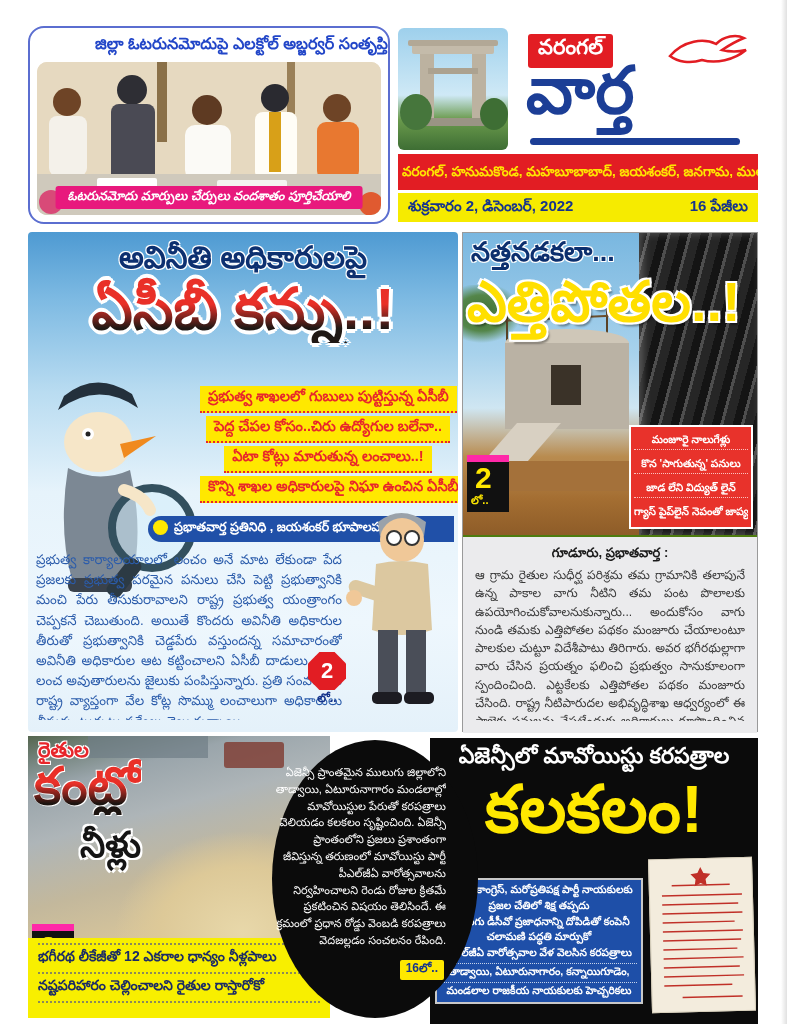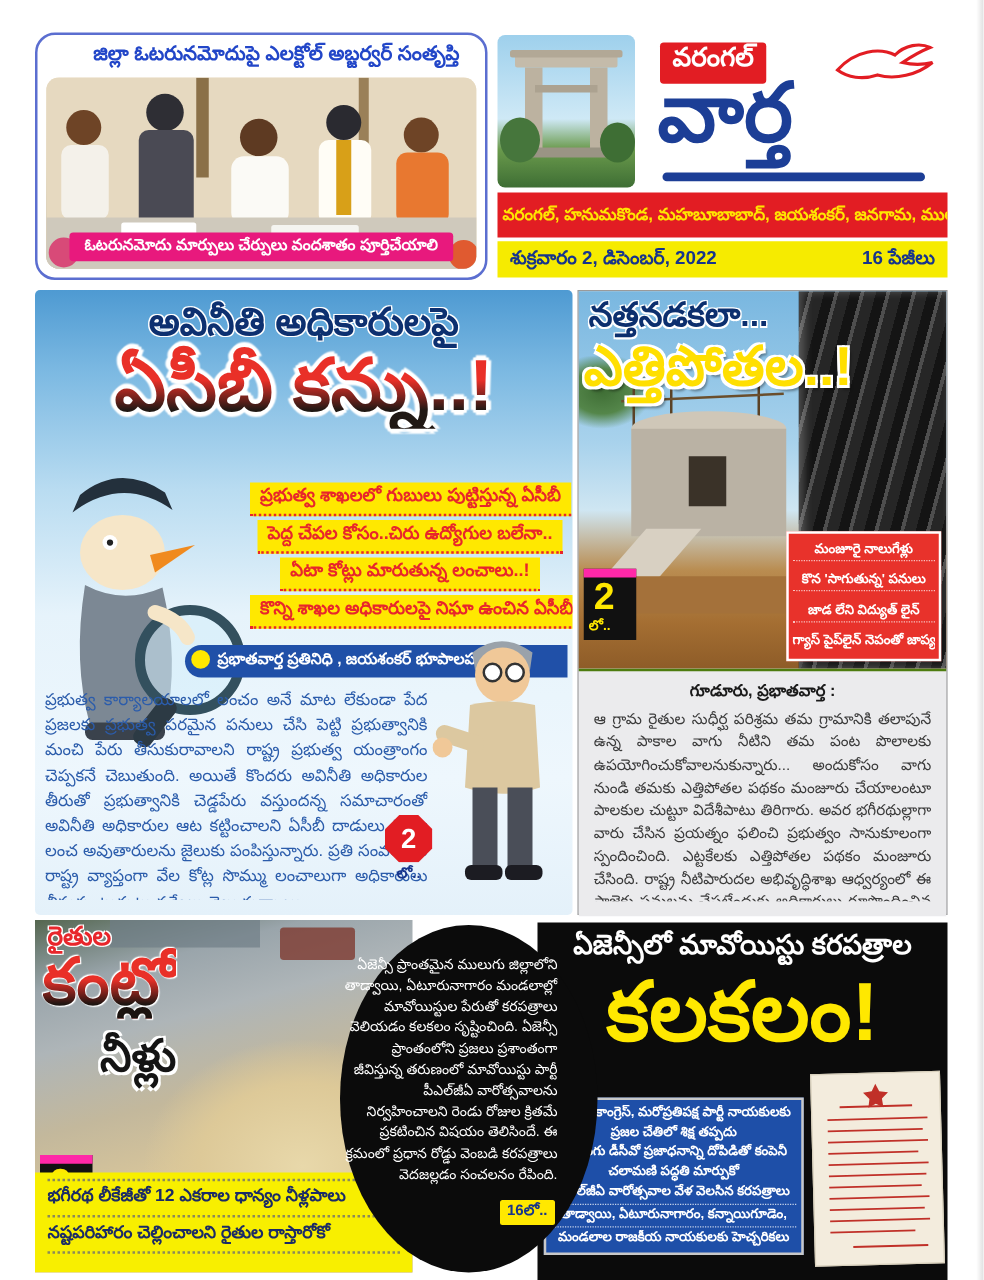--- a/index.html
+++ b/index.html
@@ -3,25 +3,25 @@
 <meta charset="utf-8">
 <style>
   html,body{margin:0;padding:0;background:#ffffff;width:787px;height:1024px;overflow:hidden;
     font-family:"Liberation Sans","DejaVu Sans",sans-serif;}
   #page{position:relative;width:787px;height:1024px;background:#fff;overflow:hidden;}
   #page::after{content:"";position:absolute;right:0;top:0;width:6px;height:100%;background:linear-gradient(90deg,rgba(0,0,0,0),rgba(0,0,0,.12));}
 
   
   .tl-card{position:absolute;left:28px;top:26px;width:362px;height:198px;background:#fff;
     border:2px solid #5b6ed0;border-radius:16px;box-sizing:border-box;overflow:hidden;}
-  .tl-head{height:32px;line-height:32px;text-align:center;color:#2246c8;font-weight:800;font-size:16px;white-space:nowrap;overflow:hidden;margin-left:24px;}
+  .tl-head{height:32px;line-height:32px;text-align:right;color:#2246c8;font-weight:800;font-size:16px;white-space:nowrap;overflow:hidden;margin-left:24px;}
   .tl-photo{position:absolute;left:7px;top:34px;right:7px;bottom:7px;border-radius:10px;overflow:hidden;
     background:linear-gradient(180deg,#e9dcc4 0%,#e2d2b4 45%,#cdbfa4 70%,#b9a98c 100%);}
   .tl-caption{position:absolute;left:50%;bottom:6px;transform:translateX(-50%);background:#e8197d;color:#fff;
-    font-size:12.5px;font-weight:700;padding:3px 12px;border-radius:3px;white-space:nowrap;}
+    font-size:12.5px;font-weight:700;padding:3px 12px;border-radius:3px;white-space:nowrap;font-style:italic;}
 
   
   .masthead{position:absolute;left:398px;top:26px;width:360px;height:196px;padding-left:17px;}
   .arch{position:absolute;left:0;top:2px;width:110px;height:122px;border-radius:6px;overflow:hidden;
     background:linear-gradient(180deg,#9ed0ec 0%,#cfe9f6 55%,#6a9a4c 75%,#3e6e34 100%);}
   .brand{position:absolute;left:114px;top:0;width:246px;height:126px;background:#fff;}
   .brand-city{position:absolute;left:16px;top:8px;background:#e21d23;color:#fff;font-weight:800;font-size:21px;
     padding:1px 10px 4px;border-radius:3px;white-space:nowrap;}
   .brand-dove{position:absolute;left:152px;top:4px;}
   .brand-title{position:absolute;left:14px;top:28px;font-size:66px;line-height:1.1;font-weight:800;color:#1c3e96;white-space:nowrap;}
@@ -59,21 +59,21 @@
   .lift{position:absolute;left:462px;top:232px;width:296px;height:500px;border:1px solid #9a9a9a;box-sizing:border-box;background:#ebebed;}
   .lift-photo{position:absolute;left:0;top:0;width:100%;height:302px;overflow:hidden;
     background:linear-gradient(180deg,#79b7e0 0%,#a8d2ec 40%,#cfe6f2 58%,#b98c50 74%,#a46e32 88%,#8e5c28 100%);}
   .lift-pipes{position:absolute;right:0;top:0;width:118px;height:302px;
     background:repeating-linear-gradient(105deg,#141414 0 8px,#4e4e4e 8px 11px,#262626 11px 20px);
     box-shadow:inset 4px 0 8px rgba(255,255,255,.25);}
   .lift-trees{position:absolute;left:0;top:52px;width:62px;height:70px;background:radial-gradient(40px 30px at 30% 40%,#3f6e35 0%,#54864a 60%,rgba(84,134,74,0) 100%);}
   .lift-tank{position:absolute;left:14px;top:58px;}
   .lift-kicker{position:absolute;left:8px;top:4px;font-size:27px;font-weight:800;color:#0c2f6e;
     text-shadow:-1px -1px 0 #fff,1px -1px 0 #fff,-1px 1px 0 #fff,1px 1px 0 #fff;white-space:nowrap;}
-  .lift-headline{position:absolute;left:4px;top:36px;font-size:44px;font-weight:800;color:#ffdf00;white-space:nowrap;
+  .lift-headline{position:absolute;left:4px;top:36px;font-size:56px;font-weight:800;color:#ffdf00;white-space:nowrap;
     text-shadow:-2px -2px 0 #fff,2px -2px 0 #fff,-2px 2px 0 #fff,2px 2px 0 #fff,3px 4px 2px rgba(0,0,0,.35);}
   .lift-redbox{position:absolute;left:166px;top:192px;width:124px;height:104px;background:#e8322b;border:2px solid #fff;
     box-sizing:border-box;padding:2px 3px;display:flex;flex-direction:column;justify-content:space-around;}
   .lift-redbox .row{color:#fff;font-weight:700;font-size:10.6px;text-align:center;border-bottom:1px dotted rgba(255,255,255,.7);
     padding-bottom:1px;white-space:nowrap;overflow:hidden;}
   .lift-redbox .row:last-child{border-bottom:none;}
   .badge-page{position:absolute;width:42px;background:#111;text-align:left;padding:0 0 3px;}
   .badge-page::before{content:"";display:block;height:7px;background:#ff28a8;}
   .badge-page .n{display:block;color:#ffe800;font-weight:800;font-size:30px;line-height:1.05;padding-left:8px;}
   .badge-page .l{display:block;color:#ffe800;font-weight:700;font-size:11px;padding-left:4px;}

